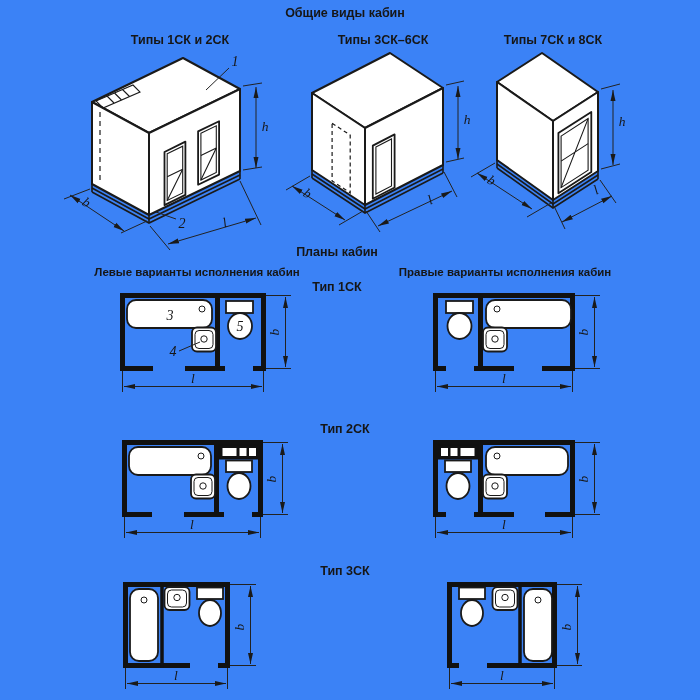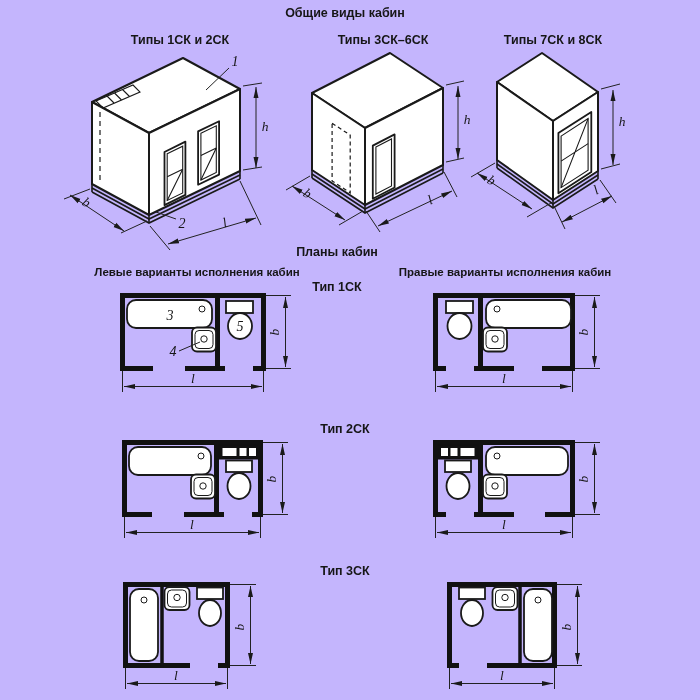--- a/index.html
+++ b/index.html
@@ -1,16 +1,16 @@
 <!DOCTYPE html>
 <html><head>
 <meta charset="utf-8">
 <style>
   html,body{margin:0;padding:0;background:#fff;}
-  .sheet{position:relative;width:700px;height:700px;background:#c4b5fd;overflow:hidden;}
+  .sheet{position:relative;width:700px;height:700px;background:#3b82f6;overflow:hidden;}
   svg{display:block;}
   .face{fill:#ffffff;stroke:#1a1a1a;stroke-width:2;stroke-linejoin:round;}
   .e18{stroke:#1a1a1a;stroke-width:1.8;fill:#ffffff;stroke-linejoin:round;}
   .e16{stroke:#1a1a1a;stroke-width:1.6;fill:none;}
   .e11{stroke:#1a1a1a;stroke-width:1.1;fill:none;}
   .wall{stroke:#111111;stroke-width:5;fill:none;stroke-linecap:butt;}
   .wallthin{stroke:#111111;stroke-width:3.5;fill:none;}
   .fix{stroke:#1a1a1a;stroke-width:1.8;fill:#ffffff;}
   .fixthin{stroke:#1a1a1a;stroke-width:1;fill:none;}
   .dim{stroke:#222222;stroke-width:1;fill:none;}

